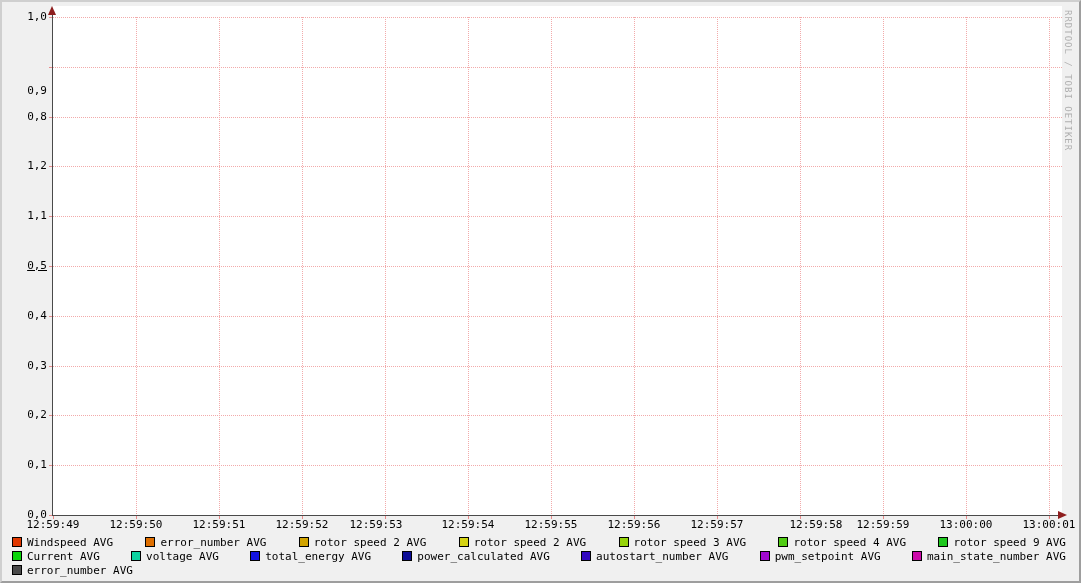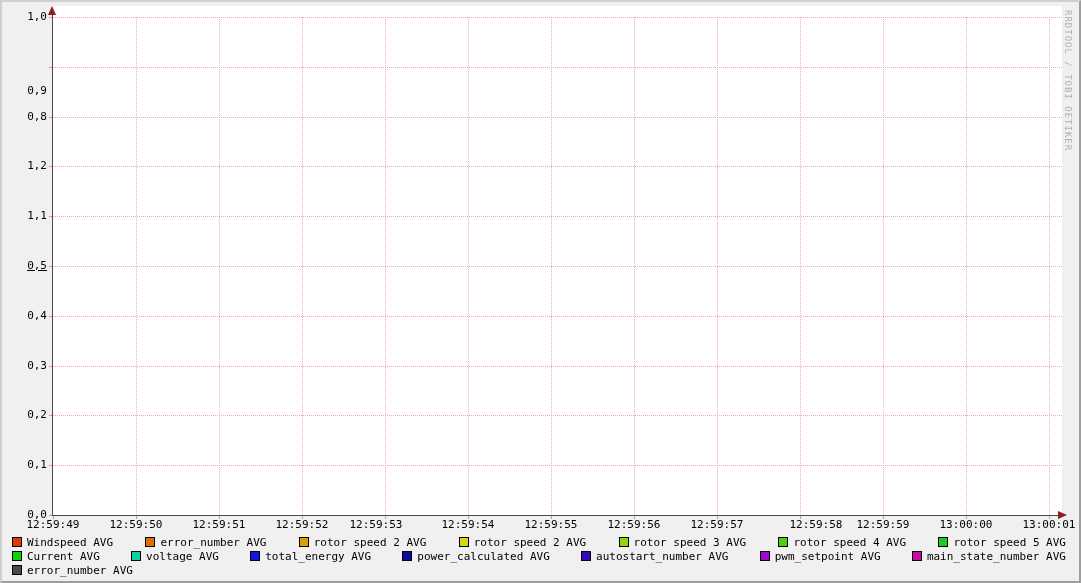--- a/index.html
+++ b/index.html
@@ -107,21 +107,21 @@
         <div class="legend-item">
           <div class="swatch" style="background: rgb(150, 212, 10);"></div>
           <span>rotor speed 3 AVG</span>
         </div>
         <div class="legend-item">
           <div class="swatch" style="background: rgb(80, 204, 20);"></div>
           <span>rotor speed 4 AVG</span>
         </div>
         <div class="legend-item">
           <div class="swatch" style="background: rgb(30, 200, 30);"></div>
-          <span>rotor speed 5 AVG</span>
+          <span>rotor speed 9 AVG</span>
         </div>
       </div>
       <div class="legend-row">
         <div class="legend-item">
           <div class="swatch" style="background: rgb(10, 212, 10);"></div>
           <span>Current AVG</span>
         </div>
         <div class="legend-item">
           <div class="swatch" style="background: rgb(12, 210, 160);"></div>
           <span>voltage AVG</span>

